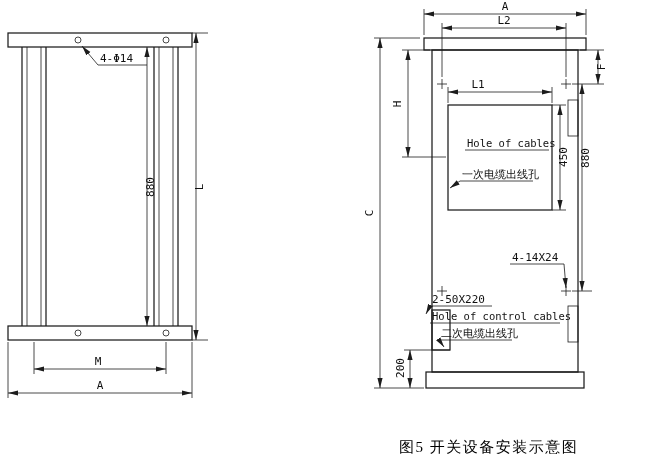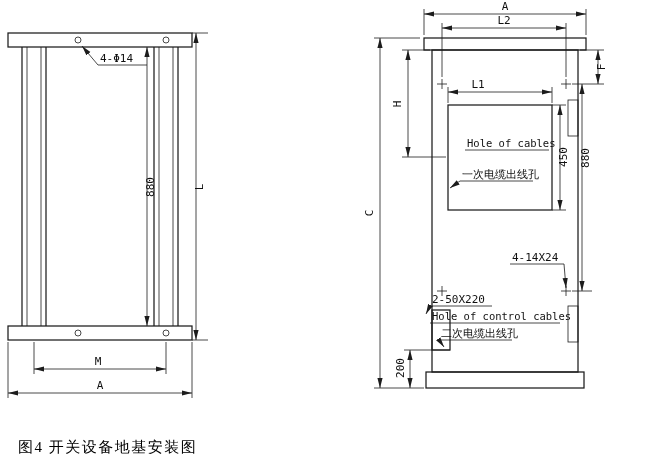--- a/index.html
+++ b/index.html
@@ -205,15 +205,15 @@
         <line class="dim" x1="430" y1="306" x2="426" y2="314" marker-end="url(#ae)"></line>
         <text class="cadtext" x="432" y="320">Hole of control cables</text>
         <line class="dim" x1="430" y1="323" x2="560" y2="323"></line>
         <text class="cjktext" x="441" y="337">二次电缆出线孔</text>
         <line class="dim" x1="439" y1="340" x2="512" y2="340"></line>
         <line class="dim" x1="439" y1="340" x2="444" y2="347" marker-end="url(#ae)"></line>
       </g>
     </g>
   </svg>
 
-  <div class="caption caption-fig4">图4 开关设备地基安装图</div>
+  <div class="caption caption-fig5">图5 开关设备安装示意图</div>
 
 </div>
 
 </body></html>

